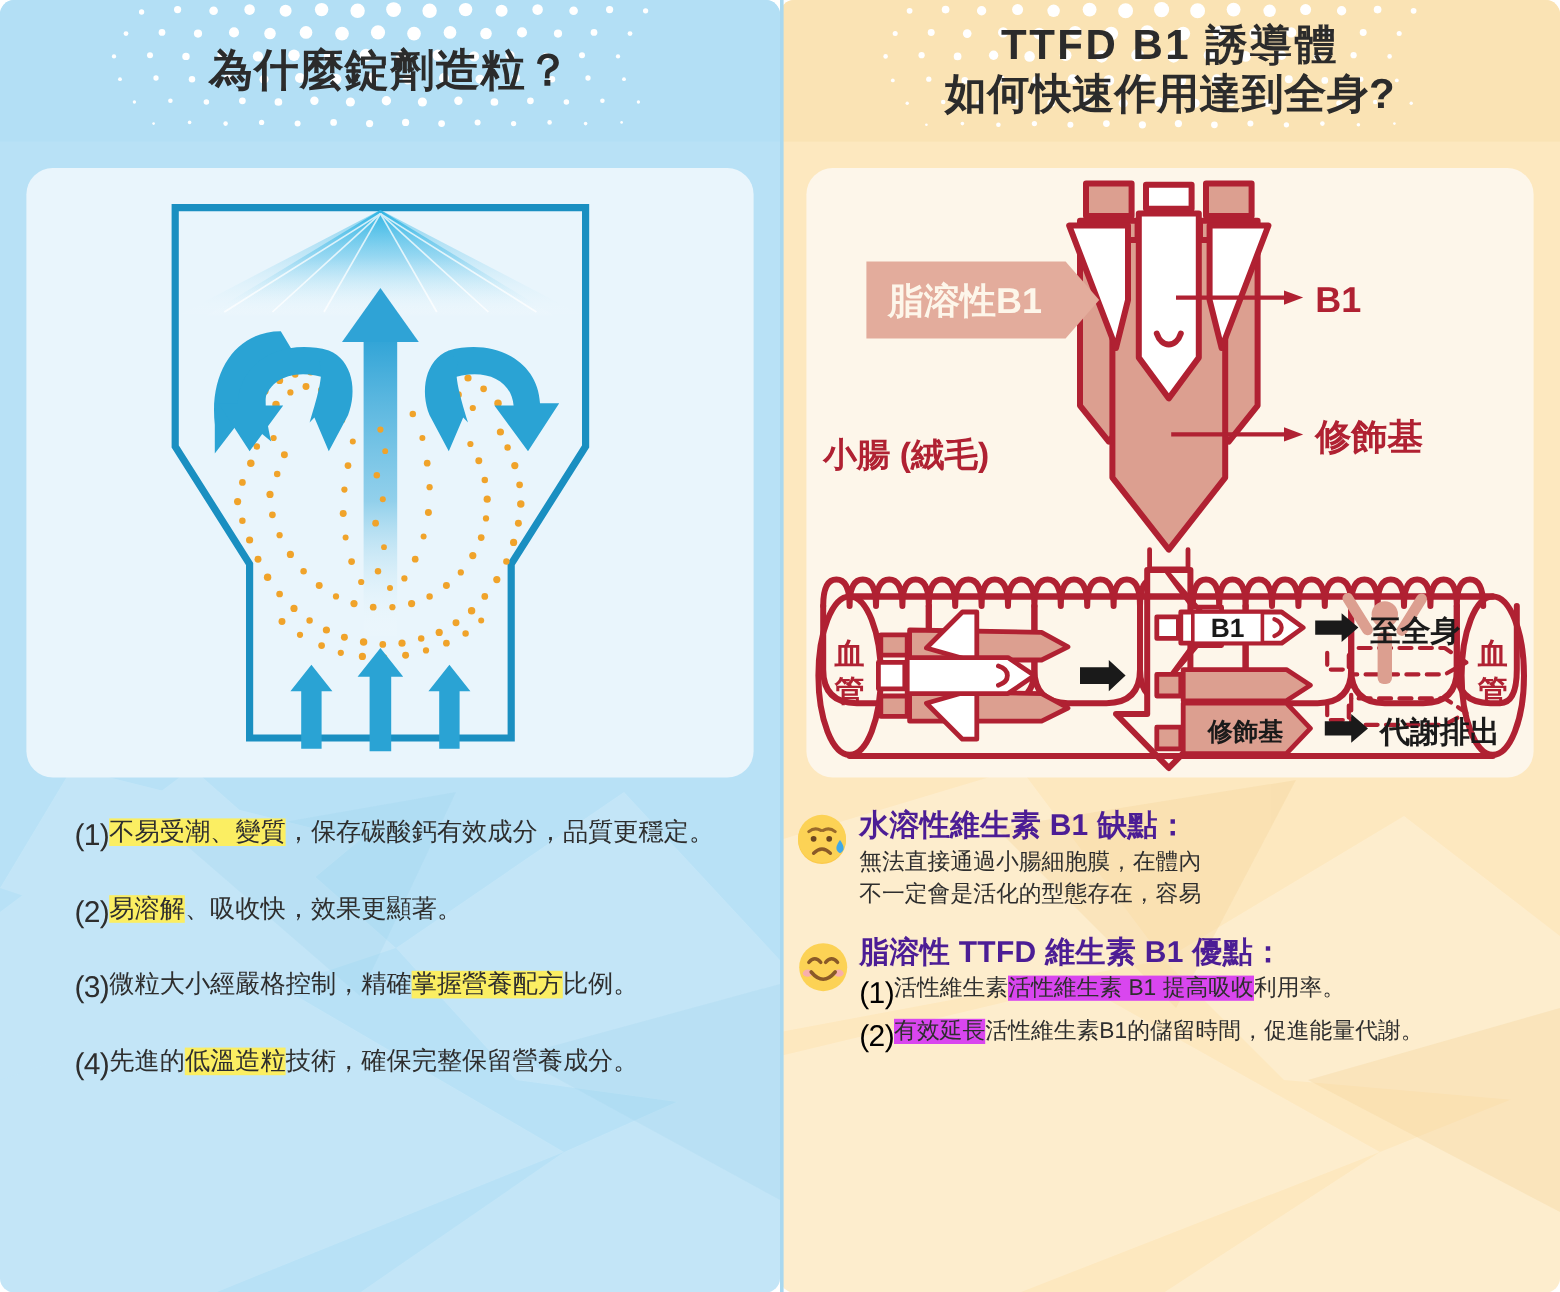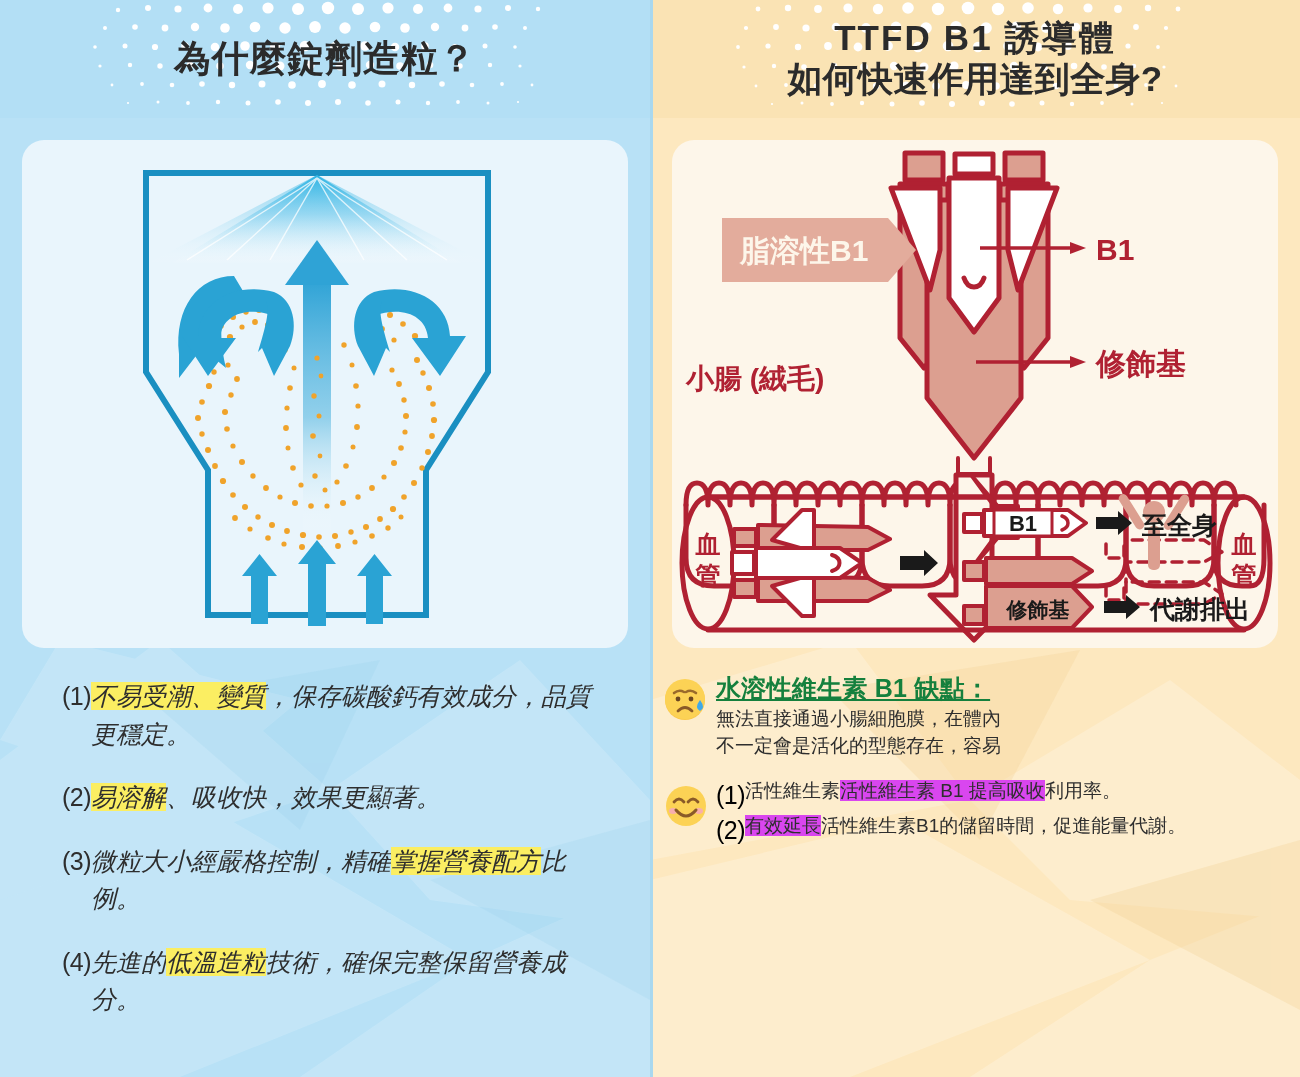--- a/index.html
+++ b/index.html
@@ -4,21 +4,21 @@
 <style>
   * { box-sizing: border-box; margin: 0; padding: 0; }
   html, body {
     width: 1300px; height: 1077px;
     font-family: "Liberation Sans", "DejaVu Sans", sans-serif;
     overflow: hidden;
   }
   .page { position: relative; width: 1300px; height: 1077px; display: flex; }
 
   
-  .panel { position: relative; width: 650px; height: 1077px; overflow: hidden; }
+  .panel { position: relative; width: 650px; height: 1077px; overflow: hidden; border-radius: 12px; }
   .panel-left  { background: #b8e1f6; }
   .panel-right { background: #fde8bf; }
 
   .bg-tris { position: absolute; inset: 0; pointer-events: none; }
 
   
   .header {
     position: relative; height: 118px; width: 100%;
     display: flex; align-items: center; justify-content: center;
     overflow: hidden;
@@ -53,32 +53,32 @@
   .granulator { position: absolute; inset: 0; }
 
   
   .list-left {
     position: relative; z-index: 2;
     margin: 30px 0 0 62px; width: 540px;
     color: #2e2e2e;
   }
   .li { display: flex; align-items: flex-start; margin-bottom: 26px; }
   .li-num { flex: none; font-size: 25px; line-height: 1.5; letter-spacing: -.02em; }
-  .li-body { font-size: 25px; line-height: 1.5; font-style: italic; }
+  .li-body { font-size: 21px; line-height: 1.5; }
   .hl-y { background: #fbee62; }
   .hl-b { background: #d946ef; }
 
   
   .blocks-right { position: relative; z-index: 2; margin: 24px 0 0 12px; width: 630px; }
   .block { display: flex; margin-bottom: 18px; }
   .emoji { flex: none; width: 48px; height: 48px; margin: 4px 6px 0 0; }
   .block-body { flex: 1; }
   .block-head {
-    color: #15803d; font-weight: bold; font-size: 25px;
-    line-height: 1.35; letter-spacing: .01em; text-decoration: underline;
+    color: #4c1d95; font-weight: bold; font-size: 25px;
+    line-height: 1.35; letter-spacing: .01em;
   }
   .block-text { color: #2e2e2e; font-size: 19px; line-height: 1.42; }
   .sub { display: flex; align-items: flex-start; }
   .sub-num { flex: none; font-size: 25px; line-height: 1.42; letter-spacing: -.02em; }
 
   
   .divider {
     position: absolute; left: 650px; top: 0; width: 3px; height: 1077px;
     background: #a9d8ef; z-index: 5;
   }
@@ -716,20 +716,21 @@
       <div class="block">
         <svg class="emoji" viewBox="0 0 48 48">
           <circle cx="24" cy="24" r="20" fill="#fcd255"></circle>
           <path d="M12 20 q5 -6 10 0" stroke="#8a5a28" stroke-width="2.8" fill="none" stroke-linecap="round"></path>
           <path d="M26 20 q5 -6 10 0" stroke="#8a5a28" stroke-width="2.8" fill="none" stroke-linecap="round"></path>
           <ellipse cx="11" cy="29" rx="4" ry="3" fill="#f7a8bd" opacity="0.85"></ellipse>
           <ellipse cx="37" cy="29" rx="4" ry="3" fill="#f7a8bd" opacity="0.85"></ellipse>
           <path d="M14 28 q10 12 20 0" stroke="#8a5a28" stroke-width="3" fill="none" stroke-linecap="round"></path>
         </svg>
         <div class="block-body">
+          <div class="block-head">脂溶性 TTFD 維生素 B1 優點：</div>
 
           <div class="sub">
             <span class="sub-num">(1)</span>
             <span class="block-text"><span>活性維生素</span><span class="hl-b">活性維生素 B1 提高吸收</span><span>利用率。</span></span>
           </div>
 
           <div class="sub">
             <span class="sub-num">(2)</span>
             <span class="block-text"><span class="hl-b">有效延長</span><span>活性維生素B1的儲留時間，促進能量代謝。</span></span>
           </div>

